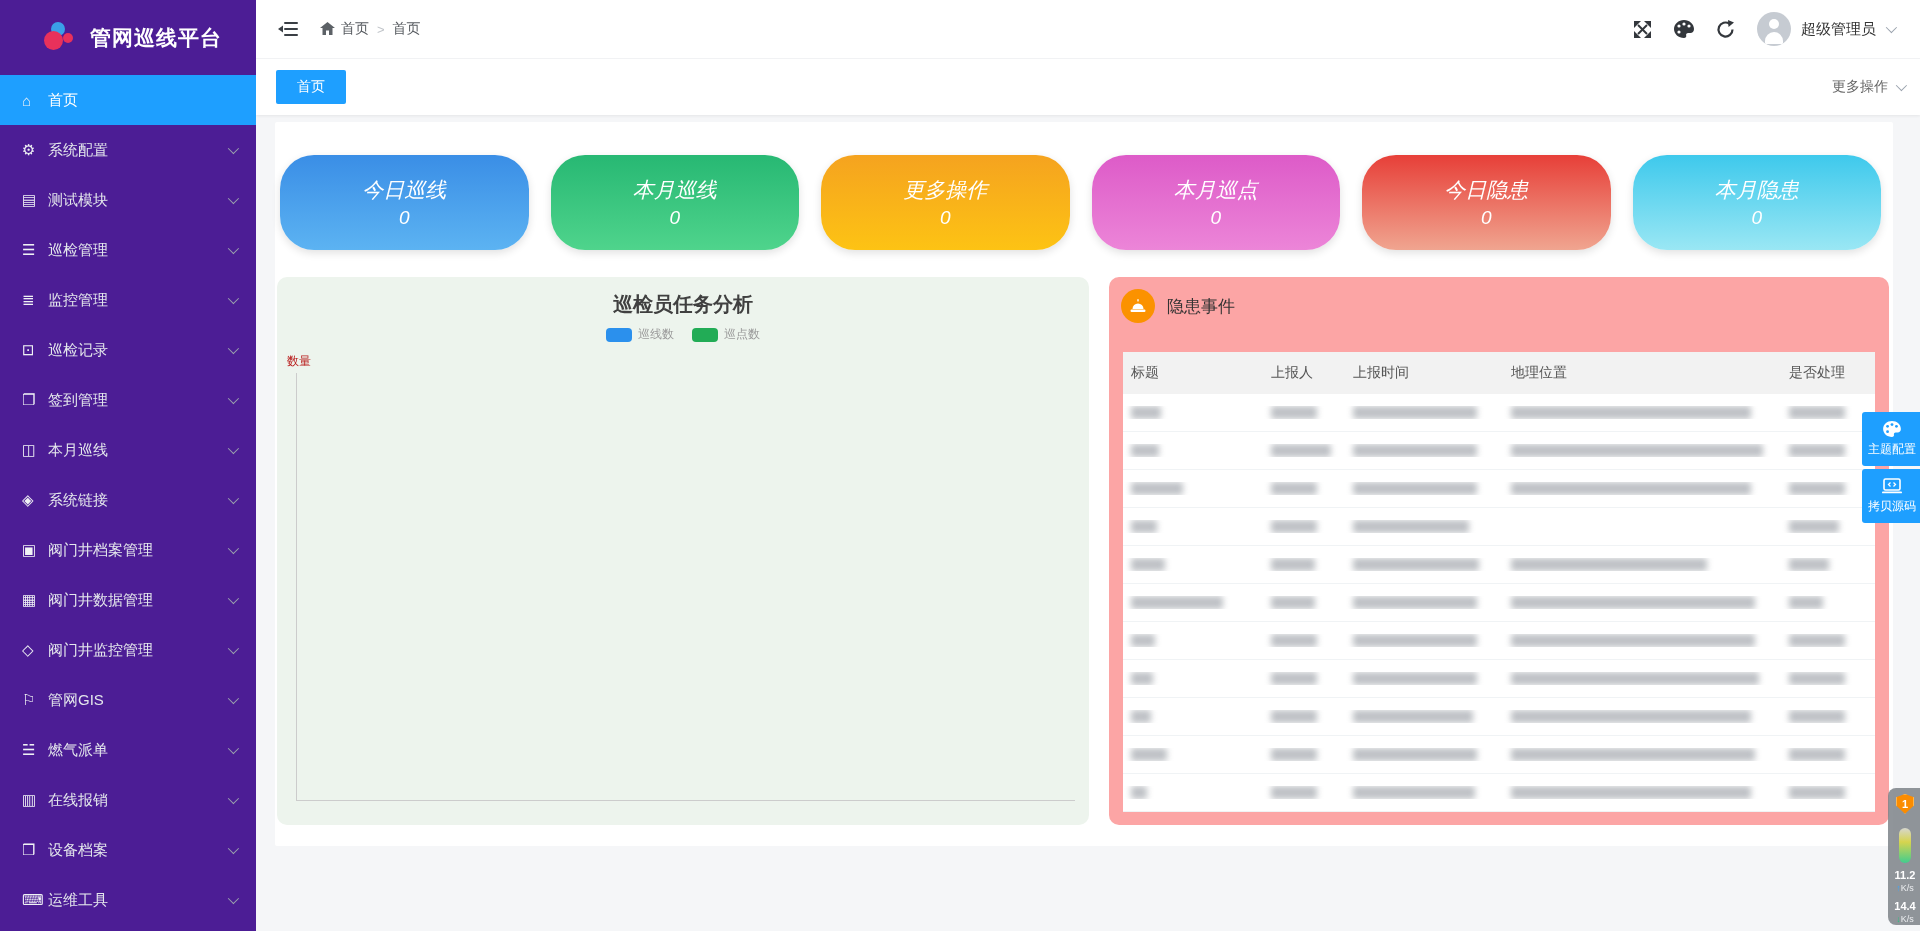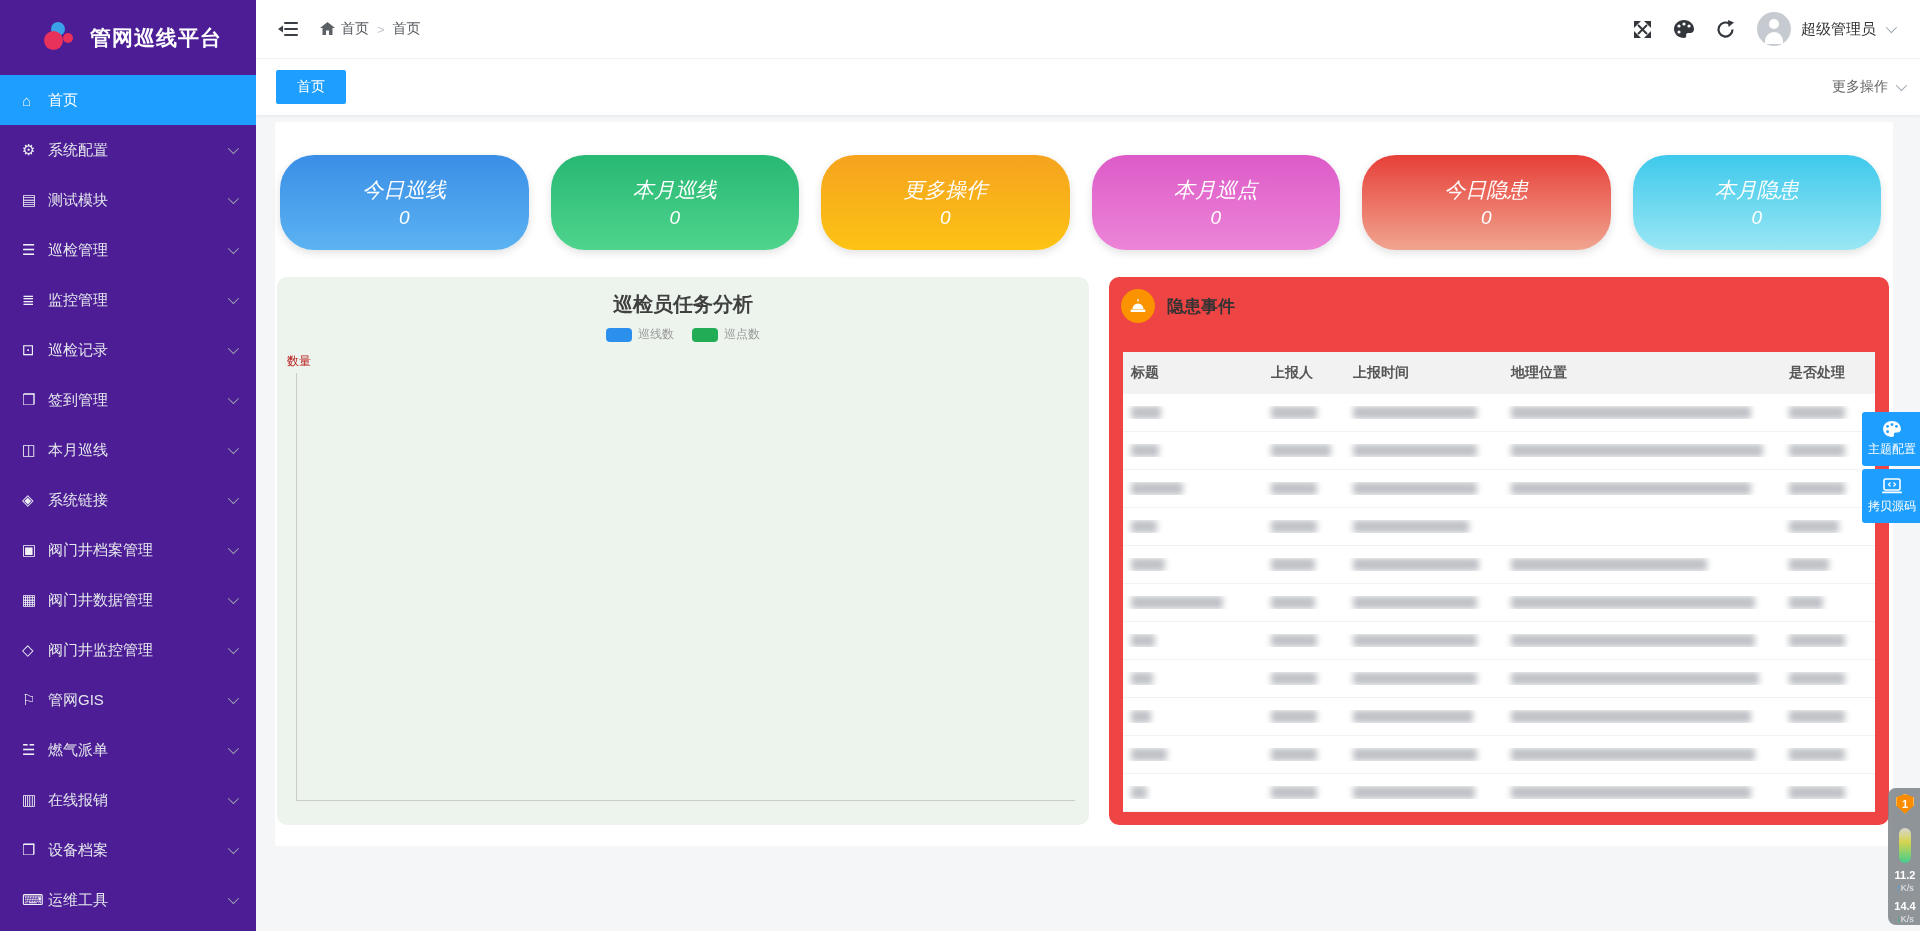--- a/index.html
+++ b/index.html
@@ -53,21 +53,21 @@
 
   .chart-panel { position:absolute; left:2px; top:155px; width:812px; height:548px; background:#edf4ed; border-radius:10px; }
   .chart-title { text-align:center; padding-top:14px; font-size:20px; font-weight:bold; color:#404040; }
   .legend { display:flex; justify-content:center; align-items:center; gap:18px; margin-top:8px; }
   .legend-item { display:flex; align-items:center; gap:6px; font-size:12px; color:#999; }
   .legend-swatch { width:26px; height:14px; border-radius:4px; }
   .ylab { position:absolute; left:10px; top:76px; font-size:12px; color:#b91c1c; }
   .axis-y { position:absolute; left:19px; top:96px; width:1px; height:427px; background:#ccc; }
   .axis-x { position:absolute; left:19px; top:523px; width:779px; height:1px; background:#ccc; }
 
-  .incident-panel { position:absolute; left:834px; top:155px; width:780px; height:548px; background:#ef4444; border-radius:10px;font-weight:bold; }
+  .incident-panel { position:absolute; left:834px; top:155px; width:780px; height:548px; background:#fca5a5; border-radius:10px; }
   .ip-head { display:flex; align-items:center; padding:12px 0 0 12px; gap:12px; }
   .ip-ico { width:34px; height:34px; border-radius:50%; background:#fb9200; display:flex; align-items:center; justify-content:center; }
   .ip-title { font-size:17px; color:#333; }
   .itable { position:absolute; left:14px; top:75px; width:752px; height:460px; background:#fff; }
   .irow { display:flex; height:38px; align-items:center; border-bottom:1px solid #f0f3f5; }
   .irow.head { height:42px; background:#f2f2f2; border-bottom:none; font-size:14px; color:#555; }
   .icell { padding-left:8px; overflow:hidden; }
   .c0{width:140px;} .c1{width:82px;} .c2{width:158px;} .c3{width:278px;} .c4{width:94px;}
   .blurblock { height:13px; border-radius:2px; background:#a9adb3; filter:blur(3px); opacity:.75; }
 

